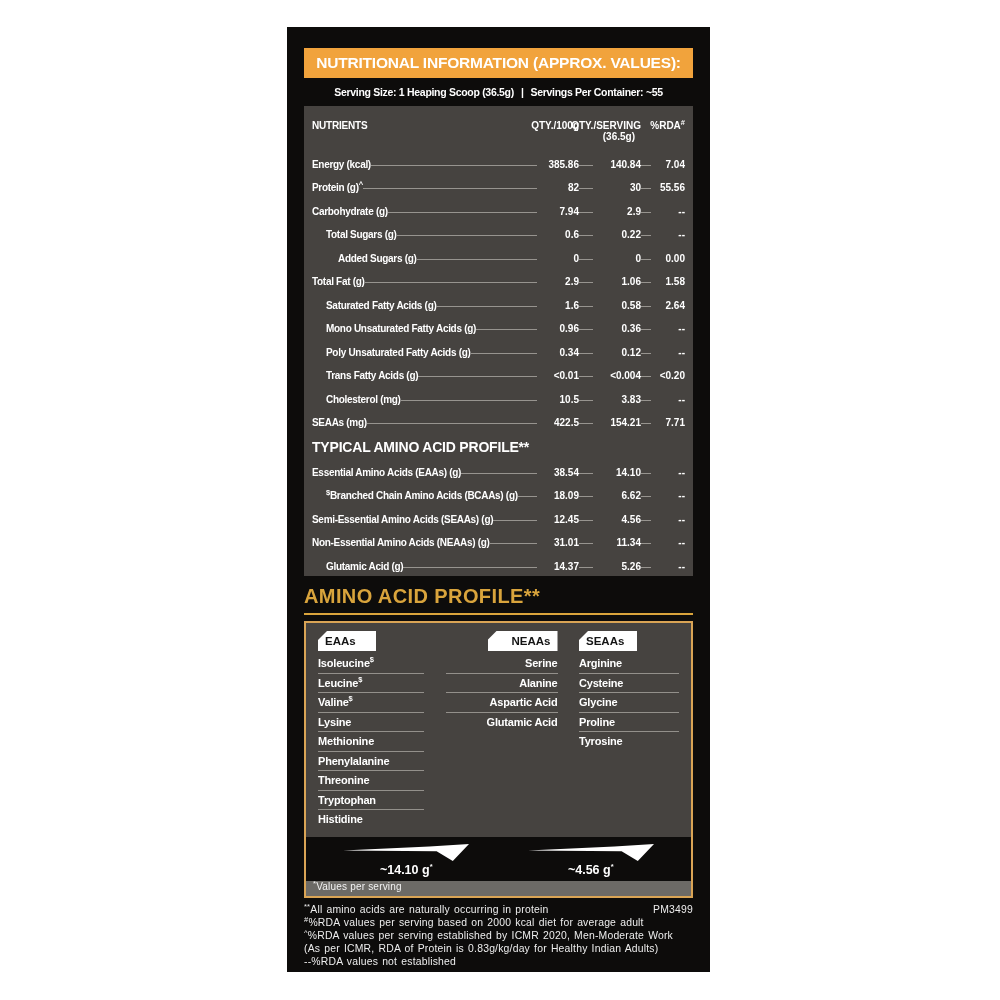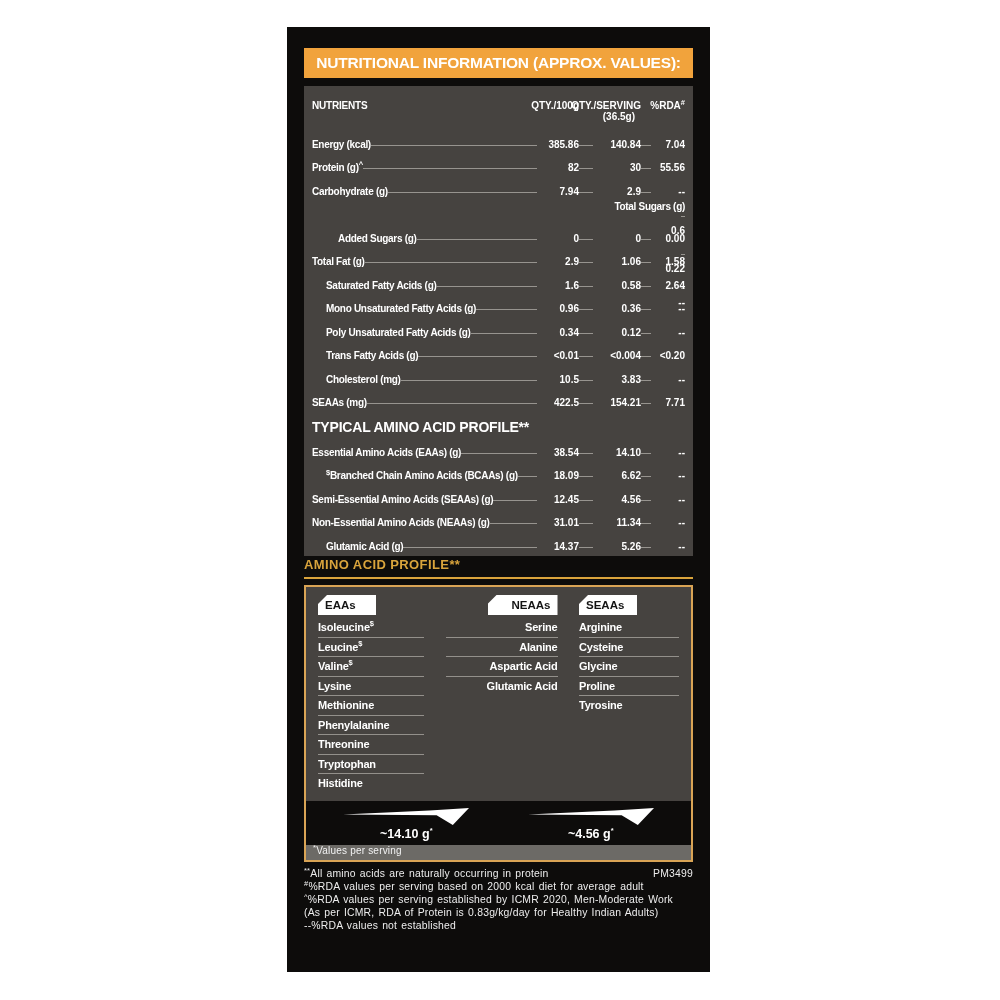--- a/index.html
+++ b/index.html
@@ -24,21 +24,21 @@
   .nlabel{white-space:nowrap;padding-bottom:4px;letter-spacing:-0.3px;}
   .lead{flex:1 1 auto;min-width:4px;border-bottom:1px solid #97948f;margin-bottom:8px;}
   .lead.m1{flex:0 0 14px;}
   .lead.m2{flex:0 0 10px;}
   .nval{flex:0 0 auto;text-align:right;padding-bottom:4px;white-space:nowrap;}
   .v100{width:42px;}
   .vserv{width:48px;}
   .vrda{width:34px;}
   .amino-title{text-align:left;font-size:14px;font-weight:700;margin:7px 0 3px;letter-spacing:-0.2px;}
   
-  .aap-heading{margin-top:1px;color:var(--gold,#d9a43c);font-size:13px;font-weight:700;letter-spacing:0.4px;
+  .aap-heading{margin-top:9px;color:var(--gold,#d9a43c);font-size:20px;font-weight:700;letter-spacing:0.4px;
                border-bottom:2px solid var(--gold,#d9a43c);padding-bottom:5px;}
   
   .aap-box{margin-top:6px;border:2px solid var(--gold-border,#d9a455);}
   .aap-cols{background:var(--panel-gray,#464340);display:flex;justify-content:space-between;padding:8px 12px 8px;}
   .col{width:106px;}
   .col.center{width:100px;}
   .col.right{width:112px;text-align:right;}
   .tag{background:#fff;color:#141414;font-weight:700;font-size:11.5px;padding:4px 7px;display:inline-block;
        min-width:44px;box-sizing:content-box;clip-path:polygon(9px 0,100% 0,100% 100%,0 100%,0 9px);margin-bottom:3px;}
   .col.right .tag{text-align:right;min-width:56px;}
@@ -56,20 +56,23 @@
   .fn-line.first{display:flex;justify-content:space-between;}
   sup{font-size:7.5px;vertical-align:super;line-height:0;}
 </style>
 </head>
 <body>
 
 <div class="label">
 
   <div class="banner">NUTRITIONAL INFORMATION (APPROX. VALUES):</div>
 
+  <div class="serving">
+    <span>Serving Size: 1 Heaping Scoop (36.5g)</span><span class="sep">|</span><span>Servings Per Container: ~55</span>
+  </div>
 
   <div class="panel">
     <div class="thead">
       <span class="h-nutrients">NUTRIENTS</span>
       <span class="h-q100">QTY./100g</span>
       <span class="h-qserv">
         <div class="l1">QTY./SERVING</div>
         <div class="l2">(36.5g)</div>
       </span>
       <span class="h-rda"><span>%RDA</span><sup>#</sup></span>
@@ -95,21 +98,21 @@
         </div>
         <div class="nrow" style="padding-left: 0px;">
           <span class="nlabel">Carbohydrate (g)</span>
           <span class="lead"></span>
           <span class="nval v100">7.94</span>
           <span class="lead m1"></span>
           <span class="nval vserv">2.9</span>
           <span class="lead m2"></span>
           <span class="nval vrda">--</span>
         </div>
-        <div class="nrow" style="padding-left: 14px; flex-direction: column;">
+        <div class="nrow" style="padding-left: 14px;">
           <span class="nlabel">Total Sugars (g)</span>
           <span class="lead"></span>
           <span class="nval v100">0.6</span>
           <span class="lead m1"></span>
           <span class="nval vserv">0.22</span>
           <span class="lead m2"></span>
           <span class="nval vrda">--</span>
         </div>
         <div class="nrow" style="padding-left: 26px;">
           <span class="nlabel">Added Sugars (g)</span>

